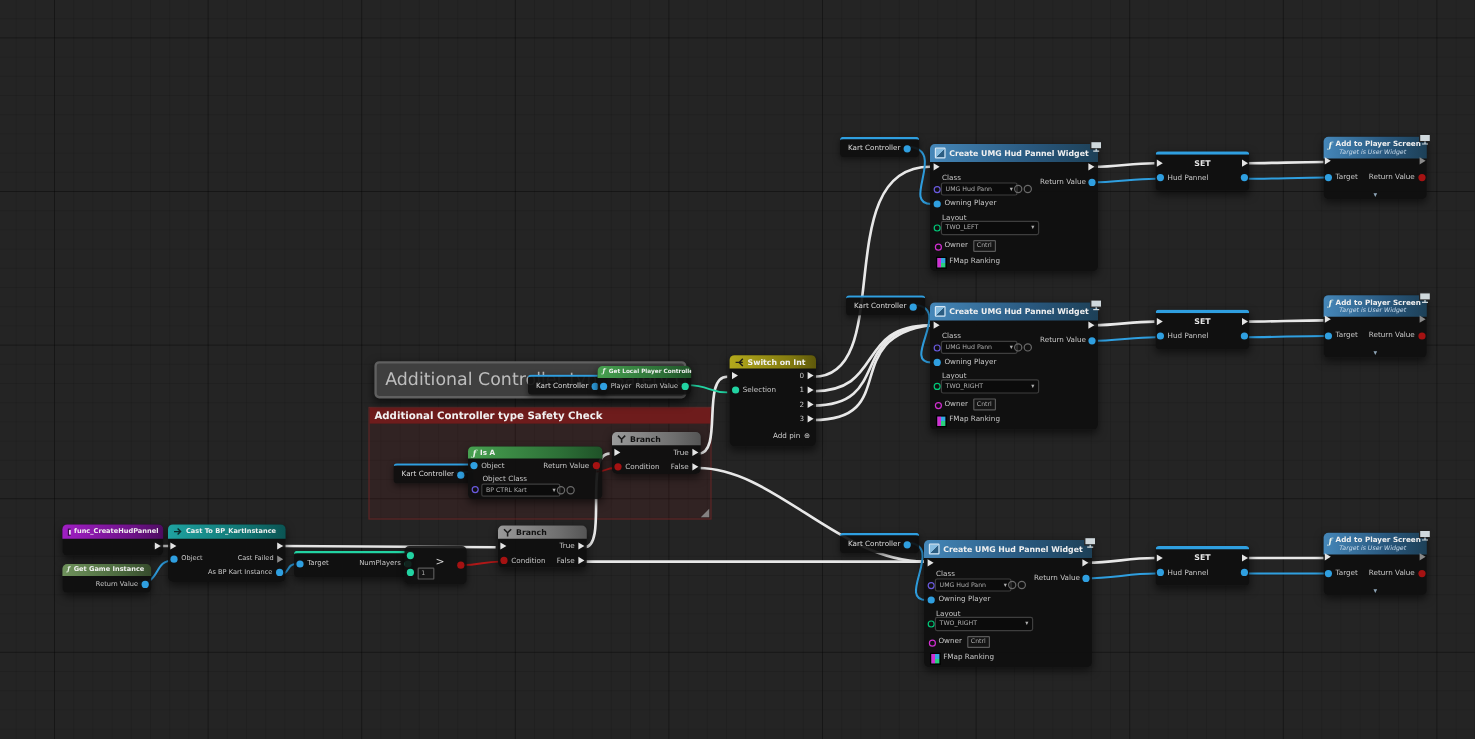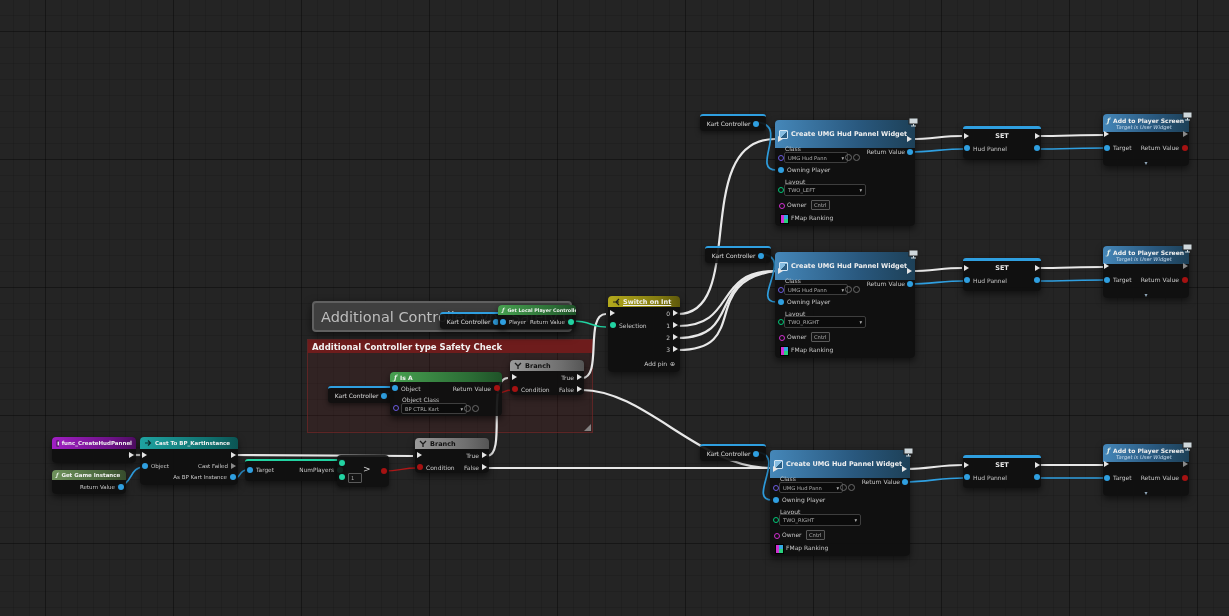--- a/index.html
+++ b/index.html
@@ -11,21 +11,21 @@
       linear-gradient(90deg, rgba(0,0,0,.30) 1px, transparent 1px),
       linear-gradient(0deg,  rgba(0,0,0,.30) 1px, transparent 1px),
       linear-gradient(90deg, rgba(0,0,0,.10) 1px, transparent 1px),
       linear-gradient(0deg,  rgba(0,0,0,.10) 1px, transparent 1px);
     background-size:128px 128px,128px 128px,16px 16px,16px 16px;
     background-position:45px 32px,45px 32px,13px 0,13px 0;
   }
   svg#wires{position:absolute;left:0;top:0;z-index:2;}
   .n{position:absolute;background:rgba(15,15,15,.93);border-radius:4px;
      box-shadow:0 3px 7px rgba(0,0,0,.55);color:#c8c8c8;z-index:3;}
-  .hd{display:flex;align-items:center;gap:3px;padding:0 4px;height:28px;
+  .hd{display:flex;align-items:center;gap:3px;padding:0 4px;height:15px;
       border-radius:4px 4px 0 0;font-size:6.5px;font-weight:bold;color:#f0f0f0;
       white-space:nowrap;overflow:hidden;}
   .hd-blue{background:linear-gradient(90deg,#4587b9,#29587e 60%,#1d4057);}
   .hd-green{background:linear-gradient(90deg,#47a050,#2c6e36 70%,#1f5228);}
   .hd-sage{background:linear-gradient(90deg,#6f925c,#49663c 70%,#364b2c);}
   .hd-olive{background:linear-gradient(90deg,#b3a91c,#837b10 70%,#5e580b);}
   .hd-grey{background:linear-gradient(90deg,#9a9a9a,#6e6e6e 70%,#555);color:#111;}
   .hd-teal{background:linear-gradient(90deg,#1fa3a1,#10716f 70%,#0b5453);}
   .hd-purple{background:linear-gradient(90deg,#a01fc4,#6d1287 70%,#4e0d61);}
   .row{display:flex;align-items:center;justify-content:space-between;
@@ -416,21 +416,21 @@
         </span>
       <span class="rg">
           <span>Return Value</span>
         <i class="pd pin-out" style="background:#a51212;"></i>
         </span>
     </div>
     <div class="chev">▾</div>
   </div>
 
   <div class="n sw" style="left:608px;top:296px;">
-    <div class="hd hd-olive" style="height:11px;text-decoration:underline;">
+    <div class="hd hd-olive" style="height:11px;">
       <svg width="8" height="8">
           <path d="M1,4 H4 M4,4 L7,1 M4,4 L7,4 M4,4 L7,7" stroke="#20201a" stroke-width="1.2" fill="none"></path>
         </svg>
       <span>Switch on Int</span>
     </div>
     <div class="row" style="height:12px;">
       <i class="px pin-in"></i>
       <span class="rg">
           <span>0</span>
         <i class="px pin-out"></i>

